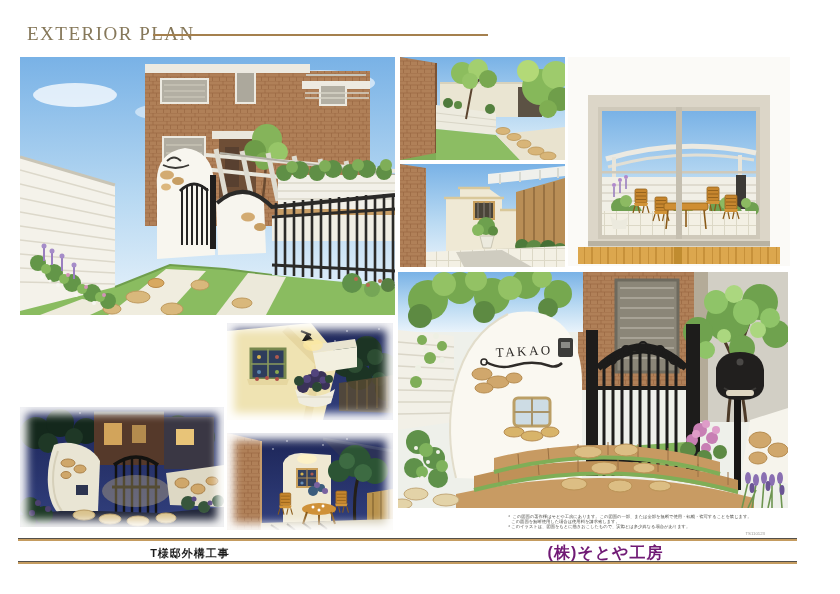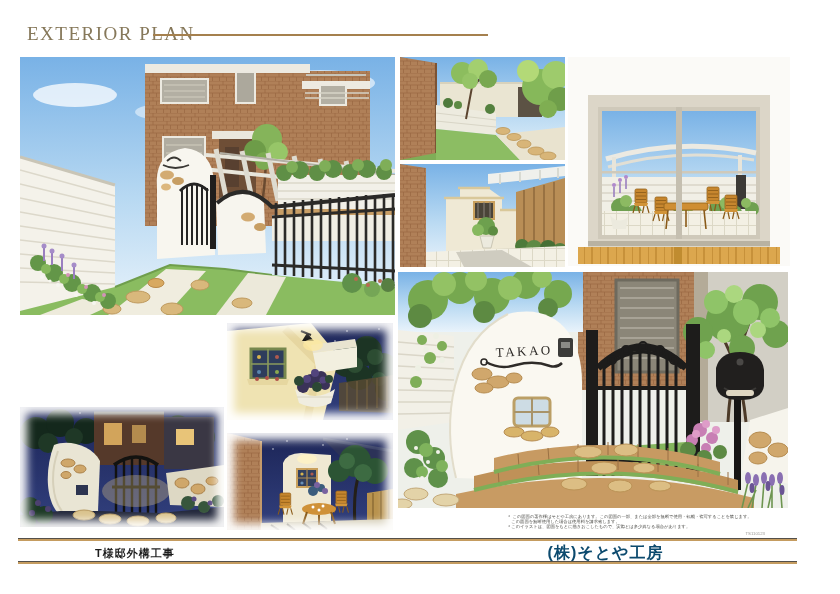--- a/index.html
+++ b/index.html
@@ -15,24 +15,24 @@
   #desc{left:18px;top:336px;width:218px;font-size:8.5px;line-height:10.8px;
         color:#c4884a;letter-spacing:.2px}
   #legal{left:507px;top:514px;width:333px;height:26px}
   #legal .inner{width:666px;font-size:8.6px;line-height:9.8px;color:#4a4a46;
         transform:scale(.5);transform-origin:0 0}
   #legal .code{text-align:right;padding-right:150px;color:#9a9894;margin-top:5px}
   .rule{position:absolute;left:18px;width:779px;height:3px;background:#c59c60;
         border-top:1px solid #54504a}
   #rule-top{top:538px}
   #rule-bottom{top:561px}
-  #project{left:95px;top:546px;width:190px;text-align:left;font-size:11px;
+  #project{left:95px;top:546px;width:190px;text-align:center;font-size:11px;
            font-weight:bold;color:#1c1c1c;letter-spacing:1px}
   #company{left:508px;top:543px;width:195px;text-align:center;font-size:16px;
-           font-weight:bold;color:#0c4a6e;letter-spacing:1px}
+           font-weight:bold;color:#701a75;letter-spacing:1px}
   #img-main{left:20px;top:57px;width:375px;height:258px}
   #img-s1{left:400px;top:57px;width:165px;height:103px}
   #img-s2{left:400px;top:164px;width:165px;height:103px}
   #img-win{left:568px;top:57px;width:222px;height:209px}
   #img-gate{left:398px;top:272px;width:390px;height:236px}
   #img-n1{left:227px;top:323px;width:166px;height:97px}
   #img-n2{left:227px;top:433px;width:166px;height:97px}
   #img-ne{left:20px;top:407px;width:204px;height:120px}
   .vig{position:absolute;inset:0;box-shadow:inset 0 0 9px 7px rgba(255,255,255,.95);
        pointer-events:none}

